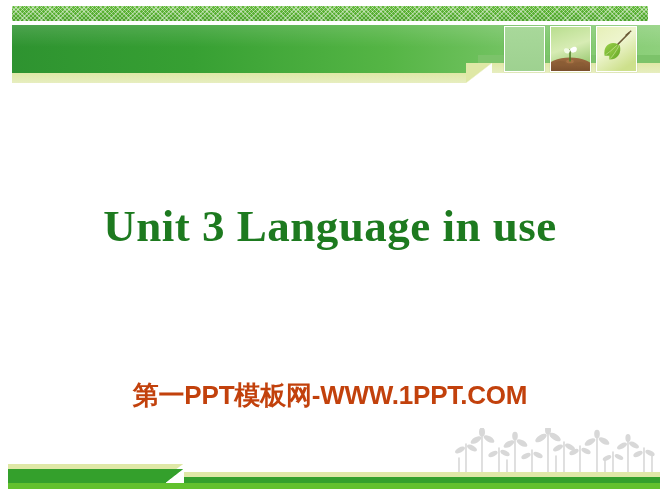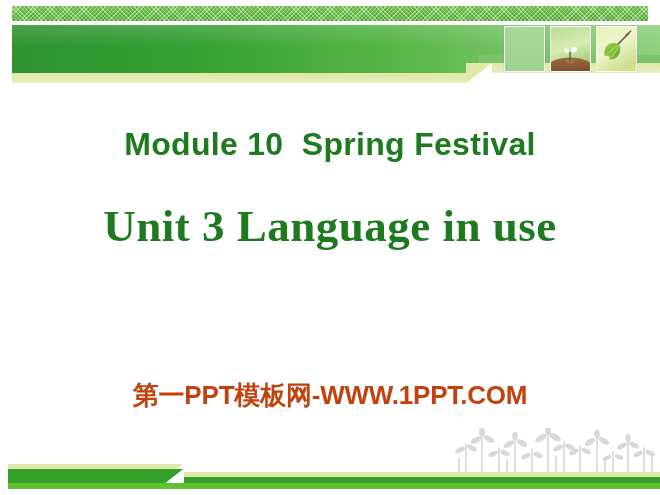--- a/index.html
+++ b/index.html
@@ -294,21 +294,20 @@
         <path d="M36 4 L30 9" stroke="#6b5a36" stroke-width="1.4" fill="none"></path>
         <path d="M22 18 C14 14 6 20 8 30 C19 31 25 26 22 18 Z" fill="url(#lf)"></path>
         <path d="M24 19 C26 27 22 34 13 34 C12 24 17 19 24 19 Z" fill="url(#lf)"></path>
         <path d="M21 19 C17 23 12 27 9 29" stroke="#cfe8a0" stroke-width="0.8" fill="none" opacity="0.8"></path>
         <path d="M23 20 C20 25 17 30 14 33" stroke="#cfe8a0" stroke-width="0.8" fill="none" opacity="0.8"></path>
       </svg>
     </div>
 
   </div>
 
-  <div class="title-main">Module 10  Spring Festival</div>
   <div class="title-sub">Unit 3 Language in use</div>
   <div class="watermark">第一PPT模板网-WWW.1PPT.COM</div>
 
   <div class="grass">
     <svg viewBox="0 0 208 45" preserveAspectRatio="none">
       <g fill="none" stroke="#d8d8d8" stroke-width="1.6" stroke-linecap="round">
         <path d="M14 45 L14 16"></path>
         <path d="M30 45 L30 6"></path>
         <path d="M47 45 L47 20"></path>
         <path d="M63 45 L63 10"></path>

